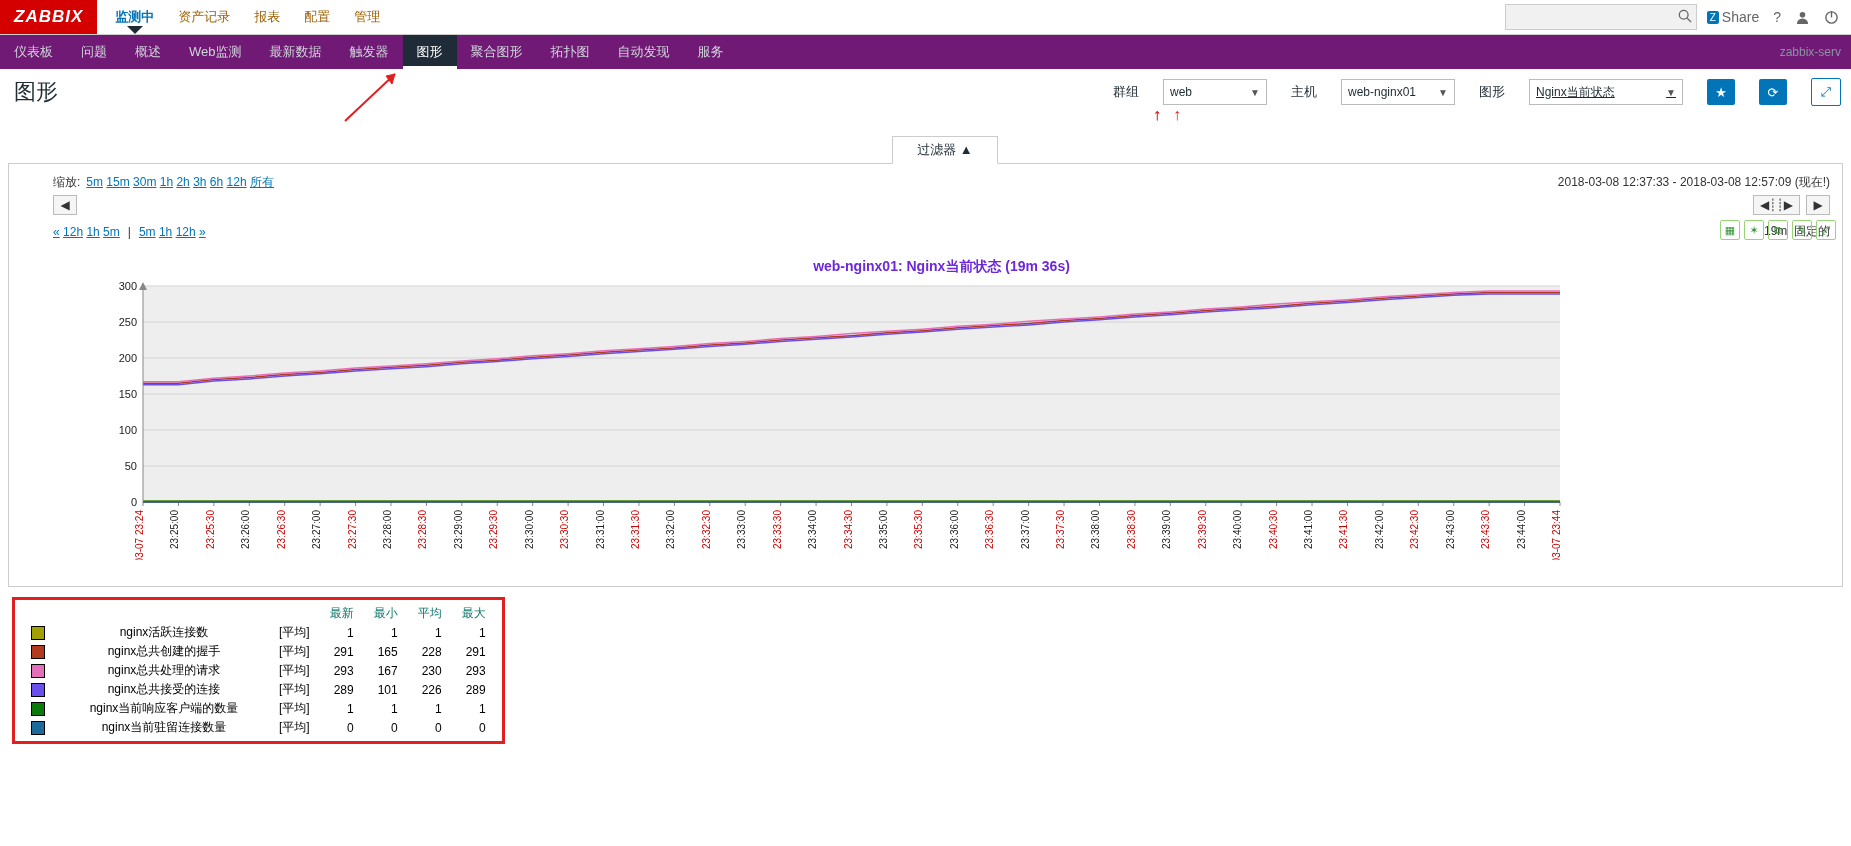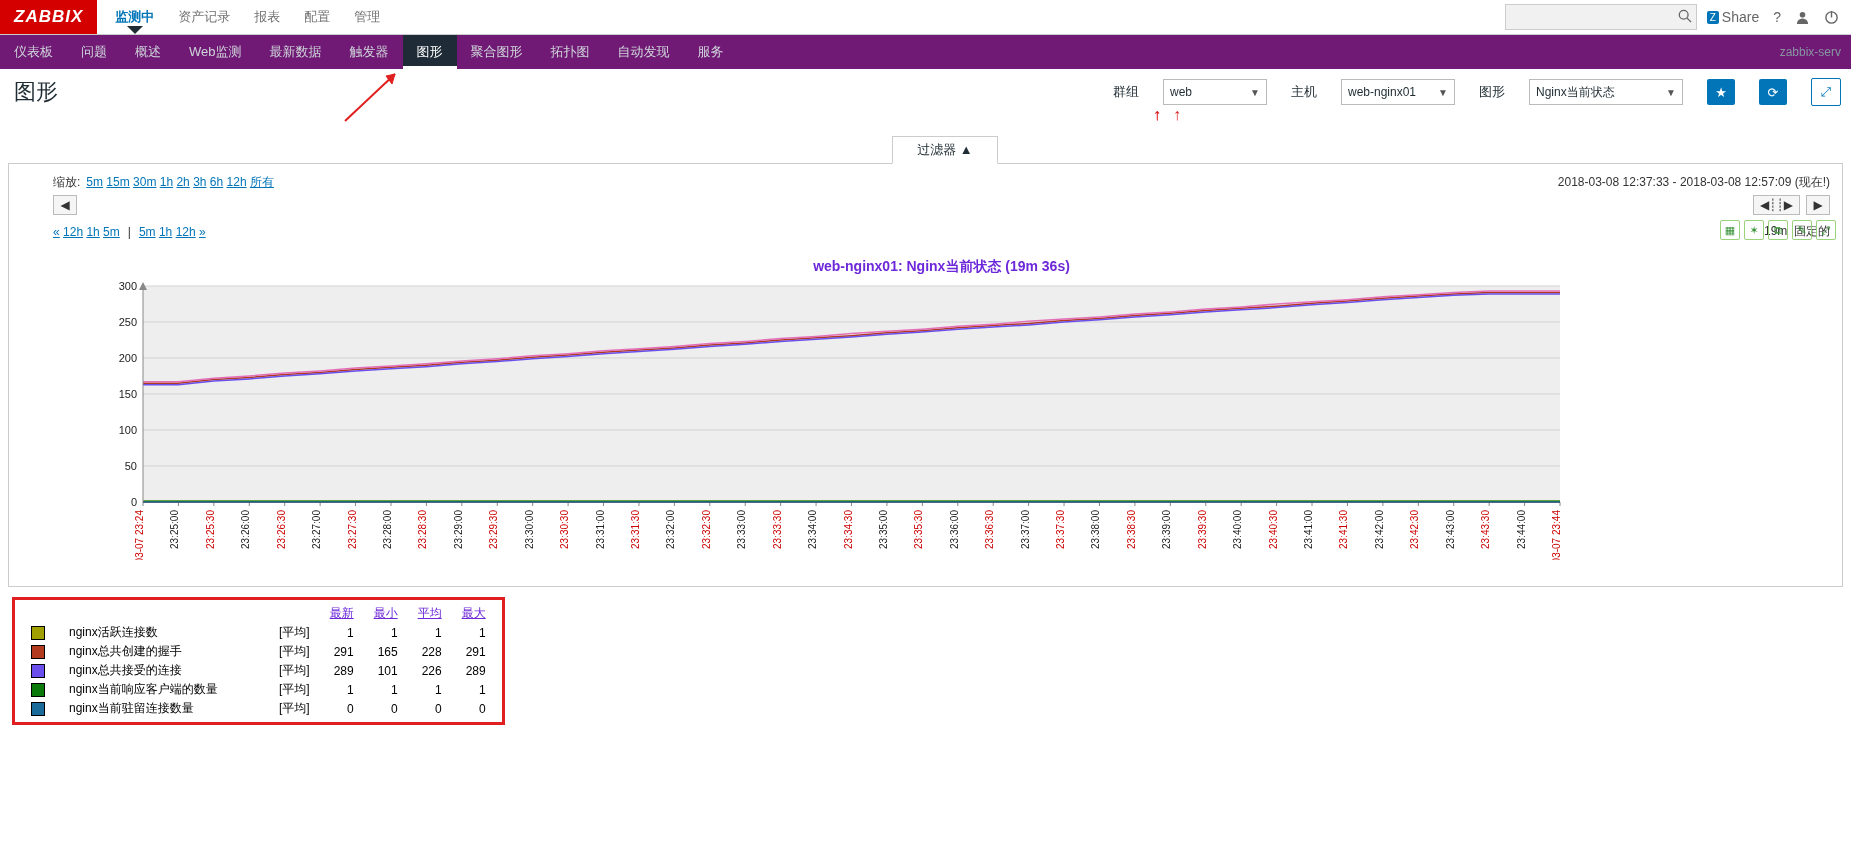--- a/index.html
+++ b/index.html
@@ -1,21 +1,21 @@
 <!DOCTYPE html>
 <html><head>
 <meta charset="utf-8">
 <style>
   html, body { margin:0; padding:0; background:#fff; font-family:Arial,"Microsoft YaHei",sans-serif; font-size:13px; color:#1f2c33; }
 
   
   .topnav { display:flex; align-items:stretch; height:34px; border-bottom:1px solid #ccc; background:#fff; position:relative; }
   .logo { background:#d40000; color:#fff; font-weight:bold; font-style:italic; letter-spacing:1px; font-size:17px; display:flex; align-items:center; padding:0 14px; margin-right:6px; }
   .topnav .menu { display:flex; }
-  .topnav .menu > div { padding:0 12px; display:flex; align-items:center; color:#737373; cursor:pointer; position:relative; }
+  .topnav .menu > div { padding:0 12px; display:flex; align-items:center; color:#a16207; cursor:pointer; position:relative; }
   .topnav .menu > div.active { color:#0275b8; font-weight:bold; }
   .topnav .menu > div.active::after { content:""; position:absolute; left:50%; bottom:-8px; transform:translateX(-50%); border:8px solid transparent; border-top-color:#1f2c33; }
   .topnav .right { margin-left:auto; display:flex; align-items:center; gap:10px; padding-right:12px; }
   .search { display:flex; align-items:center; background:#f1f1f1; border:1px solid #ccc; height:24px; width:190px; }
   .search input { flex:1; border:0; background:transparent; outline:none; padding:0 6px; font-size:12px; }
   .search .mag { width:22px; text-align:center; color:#666; }
   .tb-icons { display:flex; align-items:center; gap:14px; color:#666; }
   .tb-icon { cursor:pointer; display:flex; align-items:center; font-size:14px; }
 
   
@@ -70,24 +70,24 @@
   .plotbg { fill:#eeeeee; }
   .series-main { stroke-width:1.5; fill:none; }
   .xticks text { fill:#222; font-size:10px; }
   .xticks text.red { fill:#c00; }
   .xticks line { stroke:#888; stroke-width:1; }
 
   
   .legend-wrap { margin:10px 12px 20px; }
   .legend-box { border:3px solid #e02020; display:inline-block; padding:4px 6px 4px 6px; }
   table.legend { border-collapse:collapse; font-size:12px; color:#000; }
-  table.legend th { font-weight:normal; text-align:right; padding:1px 10px; color:#6d28d9;text-decoration:underline; }
+  table.legend th { font-weight:normal; text-align:right; padding:1px 10px; color:#0f766e; }
   table.legend td { padding:1px 10px; }
   table.legend td.num { text-align:right; padding:1px 10px; }
-  table.legend td.lbl { text-align:left; min-width:190px;margin-top:25px; }
+  table.legend td.lbl { text-align:center; min-width:190px;margin-top:25px; }
   table.legend td.agg { text-align:left; }
   .sw { display:inline-block; width:12px; height:12px; border:1px solid #000; margin-right:4px; vertical-align:middle; }
 </style>
 </head>
 <body>
 
 <div class="topnav">
   <div class="logo">ZABBIX</div>
   <div class="menu" id="topnav-menu">
       <div class="active">监测中</div>
@@ -160,21 +160,21 @@
         <span class="caret">▼</span>
       <span class="red-up" style="left:40px;">↑</span>
     </div>
     <label>主机</label>
     <div class="sel" style="width:100px;justify-content:flex-end;">
       <span>web-nginx01</span>
         <span class="caret">▼</span>
       <span class="red-up" style="left:40px;">↑</span>
     </div>
     <label>图形</label>
-    <div class="sel" style="width:140px;">
+    <div class="sel" style="width:140px;text-decoration:underline;">
       <span>Nginx当前状态</span>
         <span class="caret">▼</span>
       <span class="red-up" style="left:60px;">↑</span>
     </div>
     <span class="sq-btn star">★</span>
     <span class="sq-btn">⟳</span>
     <span class="sq-btn gray">⤢</span>
   </div>
 </div>
 
@@ -356,20 +356,29 @@
           <tr>
             <td><span class="sw" style="background:#b23a1f"></span></td>
             <td class="lbl">nginx总共创建的握手</td>
             <td class="agg">[平均]</td>
             <td class="num">291</td>
             <td class="num">165</td>
             <td class="num">228</td>
             <td class="num">291</td>
           </tr>
           <tr>
+            <td><span class="sw" style="background:#e36fba"></span></td>
+            <td class="lbl">nginx总共处理的请求</td>
+            <td class="agg">[平均]</td>
+            <td class="num">293</td>
+            <td class="num">167</td>
+            <td class="num">230</td>
+            <td class="num">293</td>
+          </tr>
+          <tr>
             <td><span class="sw" style="background:#6a4fed"></span></td>
             <td class="lbl">nginx总共接受的连接</td>
             <td class="agg">[平均]</td>
             <td class="num">289</td>
             <td class="num">101</td>
             <td class="num">226</td>
             <td class="num">289</td>
           </tr>
           <tr>
             <td><span class="sw" style="background:#0a7a0a"></span></td>

